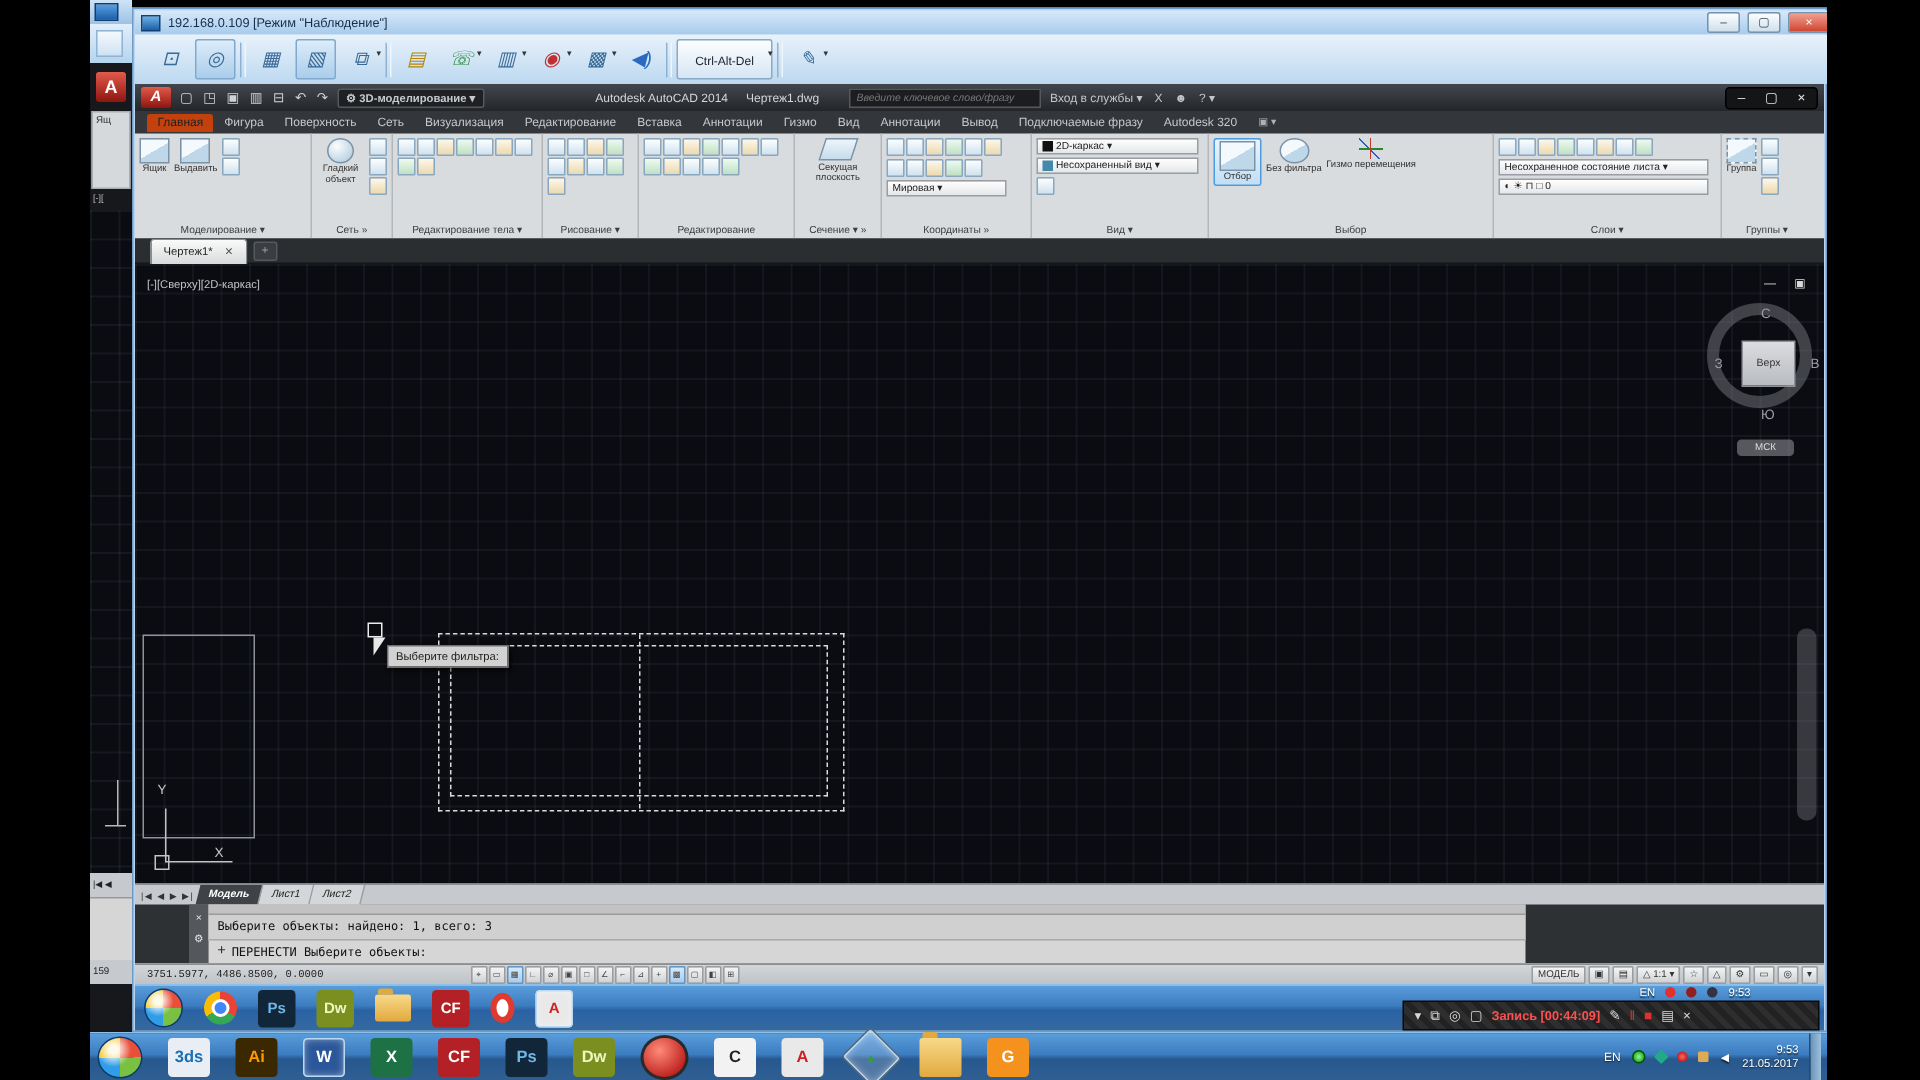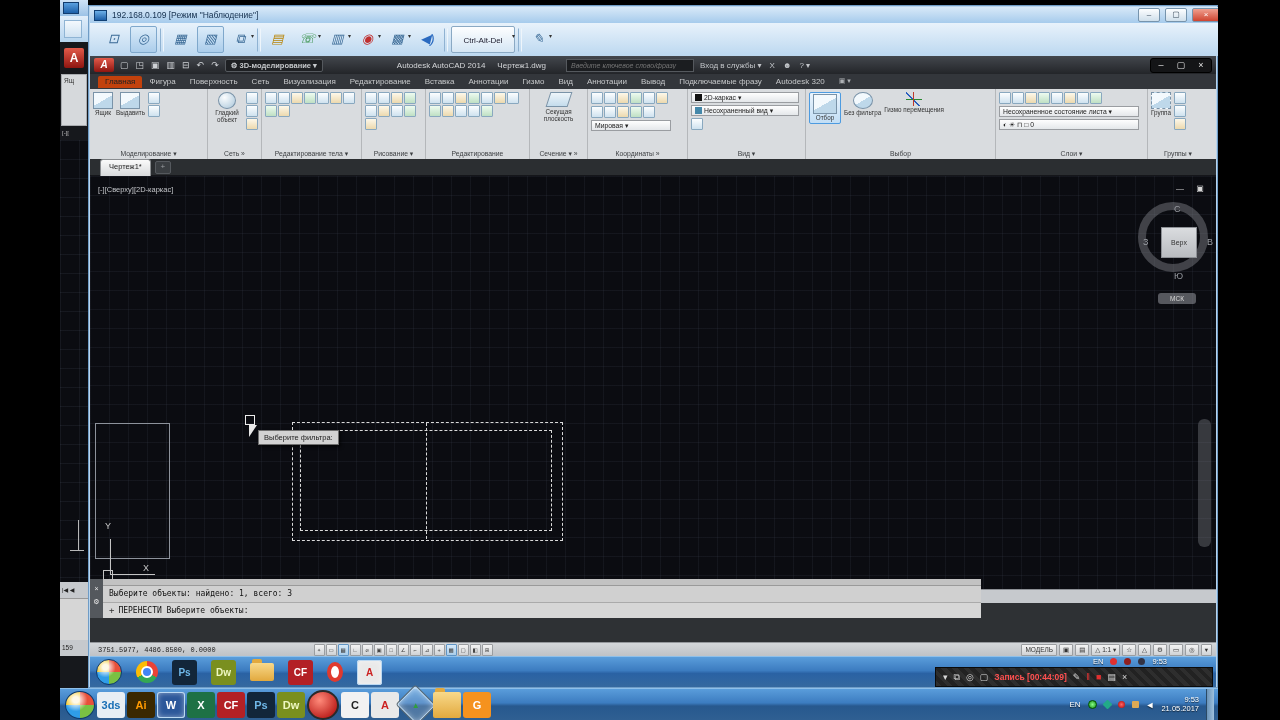--- a/index.html
+++ b/index.html
@@ -65,21 +65,21 @@
   .mi:nth-child(4n){background:linear-gradient(#eefbf0,#bfe0c4);}
   .igrid{display:flex;flex-wrap:wrap;gap:1px;}
   .chip{background:linear-gradient(#fefefe,#e4e7ea);border:1px solid #9a9da1;font-size:6.8px;color:#222;padding:0 3px;height:11px;line-height:11px;white-space:nowrap;overflow:hidden;box-sizing:border-box;display:flex;align-items:center;gap:2px;}
   .chip .sw{width:7px;height:7px;background:#111;display:inline-block;}
   .hl{border:1px solid #4d9be0;background:linear-gradient(#eaf4fd,#c2def5);border-radius:2px;padding:1px 3px;}
   .axis{width:16px;height:14px;background:
     linear-gradient(90deg,transparent 7px,#c0392b 7px,#c0392b 8px,transparent 8px),
     linear-gradient(0deg,transparent 6px,#27882f 6px,#27882f 7px,transparent 7px),
     linear-gradient(45deg,transparent 9px,#2a5fc0 9px,#2a5fc0 10px,transparent 10px);}
   .a-files{left:0;top:103px;width:1126px;height:17px;background:#2b2e31;border-bottom:1px solid #15161a;padding-left:10px;box-sizing:border-box;gap:4px;}
-  .ftab{background:linear-gradient(#fafafa,#d8dadc);border:1px solid #8a8d90;border-bottom:none;border-radius:3px 3px 0 0;font-size:7.5px;color:#222;padding:2px 8px;display:flex;gap:8px;align-items:center;height:12px;flex-direction:column;}
+  .ftab{background:linear-gradient(#fafafa,#d8dadc);border:1px solid #8a8d90;border-bottom:none;border-radius:3px 3px 0 0;font-size:7.5px;color:#222;padding:2px 8px;display:flex;gap:8px;align-items:center;height:12px;}
   .ftab .x{color:#555;font-size:7px;}
   .fplus{width:14px;height:11px;background:#3a3e42;border:1px solid #55595e;border-radius:2px;color:#9a9da1;font-size:8px;line-height:10px;text-align:center;}
   
   .a-canvas{left:0;top:120px;width:1126px;height:413px;background:#0b0c11;overflow:hidden;
     background-image:linear-gradient(rgba(120,130,160,.09) 1px,transparent 1px),linear-gradient(90deg,rgba(120,130,160,.09) 1px,transparent 1px);background-size:19px 19px;}
   .vp-label{left:8px;top:9px;font-size:7.5px;color:#c2c4c8;}
   .vp-ctrl{left:1086px;top:8px;font-size:8px;color:#d8d8d8;letter-spacing:5px;}
   .vc-ring{left:1048px;top:26px;width:70px;height:70px;border-radius:50%;border:8px solid rgba(130,133,140,.45);box-sizing:border-box;}
   .vc-n{left:1084px;top:28px;color:#9a9da3;font-size:9px;}
   .vc-s{left:1084px;top:95px;color:#9a9da3;font-size:9px;}
@@ -99,21 +99,21 @@
   .ucs-v{left:20px;top:363px;width:1px;height:35px;background:#c4c4c4;}
   .ucs-h{left:20px;top:398px;width:45px;height:1px;background:#c4c4c4;}
   .ucs-y{left:15px;top:345px;font-size:9px;color:#c8c8c8;}
   .ucs-x{left:53px;top:387px;font-size:9px;color:#c8c8c8;}
   .ucs-o{left:13px;top:394px;width:8px;height:8px;border:1px solid #c4c4c4;}
   
   .a-layouts{left:0;top:533px;width:1126px;height:14px;background:#c6c9cd;border-top:1px solid #8d9095;padding-left:4px;box-sizing:border-box;gap:2px;}
   .lnav{font-size:6px;color:#333;letter-spacing:1px;}
   .ltab{font-size:7px;color:#222;padding:0 7px;height:13px;line-height:13px;background:#d4d7da;border-right:1px solid #9a9da1;transform:skewX(-14deg);}
   .ltab.active{background:#3f4347;color:#fff;font-weight:bold;}
-  .a-cmd{left:0;top:523px;width:891px;height:39px;display:flex;}
+  .a-cmd{left:0;top:547px;width:891px;height:39px;display:flex;padding-left:36px;}
   .cmd-rail{width:13px;background:#54585d;display:flex;flex-direction:column;align-items:center;gap:6px;padding-top:6px;color:#e8e8e8;font-size:7px;}
   .cmd-main{flex:1;display:flex;flex-direction:column;background:#d6d6d6;}
   .cmd-grip{height:6px;background:#c2c2c2;border-bottom:1px solid #9a9a9a;}
   .cmd-row{flex:1;font-family:"DejaVu Sans Mono",monospace;font-size:8px;color:#111;display:flex;align-items:center;padding-left:6px;gap:4px;}
   .cmd-row.hist{background:#d0d0d0;border-bottom:1px solid #aaa;}
   .cmd-move{color:#333;font-size:9px;}
   .a-status{left:0;top:586px;width:1126px;height:14px;background:linear-gradient(#d4d7da,#bfc2c6);border-top:1px solid #95989c;padding:0 4px;box-sizing:border-box;gap:2px;}
   .coords{font-family:Liberation Mono, monospace;font-size:7px;color:#222;margin-left:4px;}
   .tgl-wrap{margin-left:96px;display:flex;gap:1px;}
   .tgl{width:9px;height:10px;background:linear-gradient(#f4f4f4,#cfd2d5);border:1px solid #9a9da0;font-size:5.5px;color:#444;text-align:center;line-height:10px;border-radius:1px;}
@@ -536,21 +536,21 @@
   <div class="r-tray abs" style="top:651px;">
     <span>EN</span>
     <span class="dot" style="background:#e03030"></span>
     <span class="dot" style="background:#902020"></span>
     <span class="dot" style="background:#334"></span>
     <span>9:53</span>
   </div>
 </div>
 
 <div id="host-taskbar">
-  <span class="flex" style="gap:2px">
+  <span class="flex" style="gap:17px">
       <span class="tbi orb">
         <b></b>
       </span>
       <span class="tbi" style="background: rgb(232, 238, 244); color: rgb(26, 111, 181);">
         <b>3ds</b>
       </span>
       <span class="tbi" style="background: rgb(58, 40, 0); color: rgb(255, 154, 0);">
         <b>Ai</b>
       </span>
       <span class="tbi active" style="background: rgb(43, 87, 154); color: rgb(255, 255, 255);">

